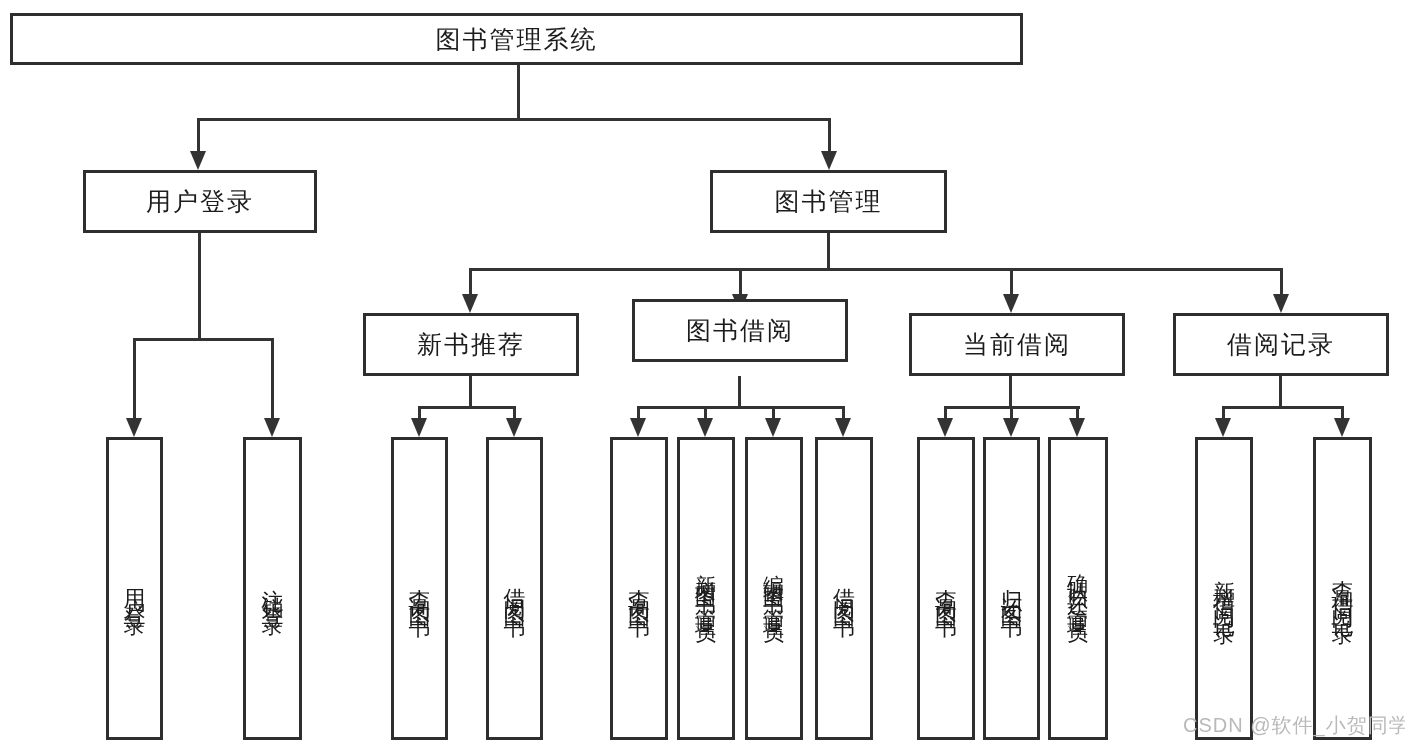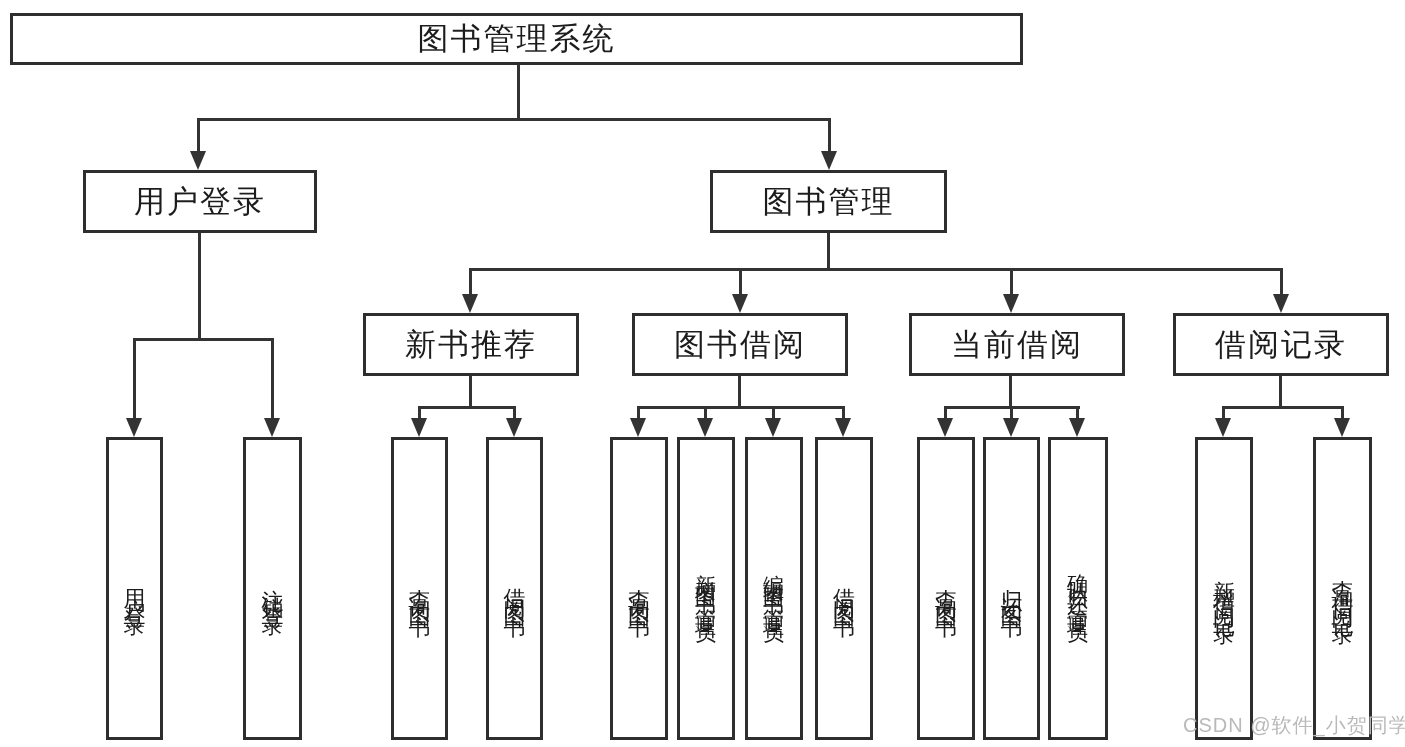--- a/index.html
+++ b/index.html
@@ -12,21 +12,21 @@
     color:#1c1c1c;
   }
   .box{
     position:absolute;
     box-sizing:border-box;
     border:3px solid #2e2e2e;
     background:#ffffff;
     display:flex;
     align-items:center;
     justify-content:center;
-    font-size:31px;
+    font-size:25px;
     letter-spacing:2px;
     z-index:2;
   }
   .leaf{
     writing-mode:vertical-rl;
     text-orientation:mixed;
     font-size:22px;
     letter-spacing:9px;
     line-height:1;
   }
@@ -67,21 +67,21 @@
   <div class="box" style="left:83px;top:170px;width:234px;height:63px;">
     <span>用户登录</span>
   </div>
   <div class="box" style="left:710px;top:170px;width:237px;height:63px;">
     <span>图书管理</span>
   </div>
 
   <div class="box" style="left:363px;top:313px;width:216px;height:63px;">
     <span>新书推荐</span>
   </div>
-  <div class="box" style="left:632px;top:313px;width:216px;height:63px;">
+  <div class="box" style="left:632px;top:299px;width:216px;height:63px;">
     <span>图书借阅</span>
   </div>
   <div class="box" style="left:903px;top:313px;width:216px;height:63px;margin-left:6px;">
     <span>当前借阅</span>
   </div>
   <div class="box" style="left:1173px;top:313px;width:216px;height:63px;">
     <span>借阅记录</span>
   </div>
 
   <div class="box leaf" style="left:106px;top:437px;width:57px;height:303px;">

